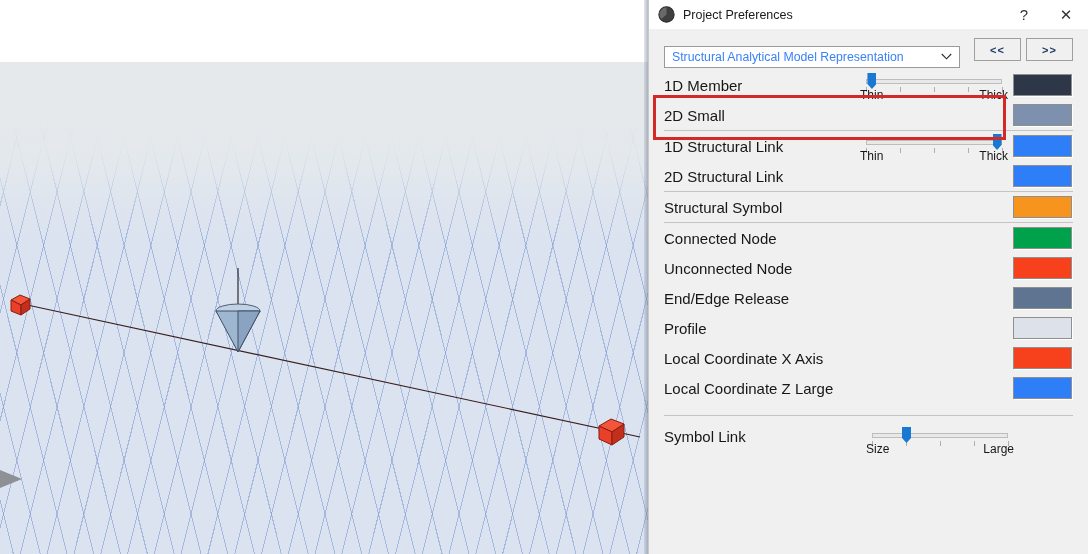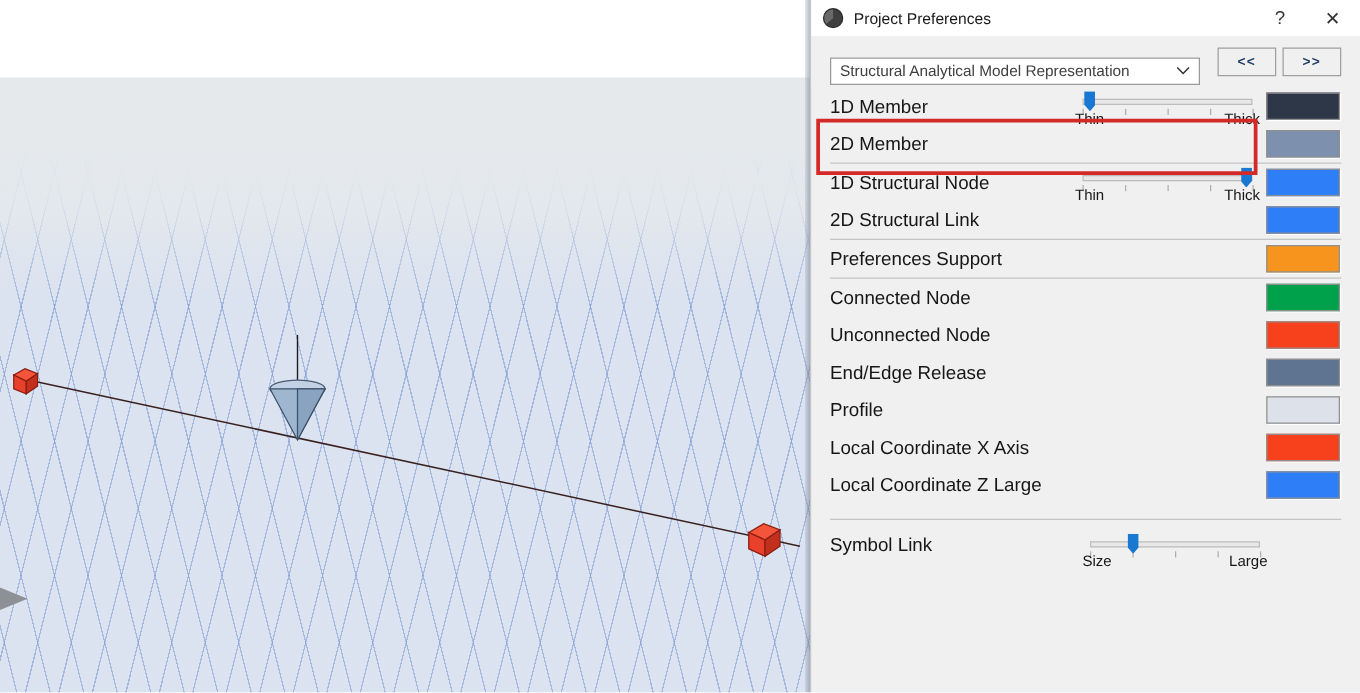--- a/index.html
+++ b/index.html
@@ -170,21 +170,21 @@
     position: relative;
     flex: 1 1 auto;
     height: 22px;
     background: #ffffff;
     border: 1px solid #9a9a9a;
     box-sizing: border-box;
     display: flex;
     align-items: center;
     padding: 0 7px;
     font-size: 12.3px;
-    color: #404040;
+    color: #3b82f6;
     margin-right: 9px;
     margin-top: 14px;
   }
   #preset-label { flex: 1 1 auto; white-space: nowrap; overflow: hidden; }
   .chev {
     width: 11px; height: 7px;
     flex: 0 0 auto;
   }
   .nav-btn {
     width: 47px;
@@ -393,28 +393,28 @@
             <div class="slider-ends">
               <span>Thin</span>
               <span>Thick</span>
             </div>
           </div>
           <div class="swatch-cell">
             <div class="swatch" style="background: rgb(46, 55, 72);"></div>
           </div>
         </div>
         <div class="row">
-          <div class="row-label">2D Member</div>
+          <div class="row-label">2D Small</div>
           <div class="swatch-cell">
             <div class="swatch" style="background: rgb(125, 144, 173);"></div>
           </div>
         </div>
         <div class="divider"></div>
         <div class="row with-slider">
-          <div class="row-label">1D Structural Node</div>
+          <div class="row-label">1D Structural Link</div>
           <div class="slider-wrap">
             <div class="slider-track"></div>
             <div class="slider-ticks">
               <i style="left: 0%;"></i>
               <i style="left: 25%;"></i>
               <i style="left: 50%;"></i>
               <i style="left: 75%;"></i>
               <i style="left: 100%;"></i>
             </div>
             <div class="slider-thumb" style="left: 136.56px;"></div>
@@ -428,21 +428,21 @@
           </div>
         </div>
         <div class="row">
           <div class="row-label">2D Structural Link</div>
           <div class="swatch-cell">
             <div class="swatch" style="background: rgb(45, 126, 247);"></div>
           </div>
         </div>
         <div class="divider"></div>
         <div class="row">
-          <div class="row-label">Preferences Support</div>
+          <div class="row-label">Structural Symbol</div>
           <div class="swatch-cell">
             <div class="swatch" style="background: rgb(247, 148, 30);"></div>
           </div>
         </div>
         <div class="divider"></div>
         <div class="row">
           <div class="row-label">Connected Node</div>
           <div class="swatch-cell">
             <div class="swatch" style="background: rgb(0, 161, 75);"></div>
           </div>

